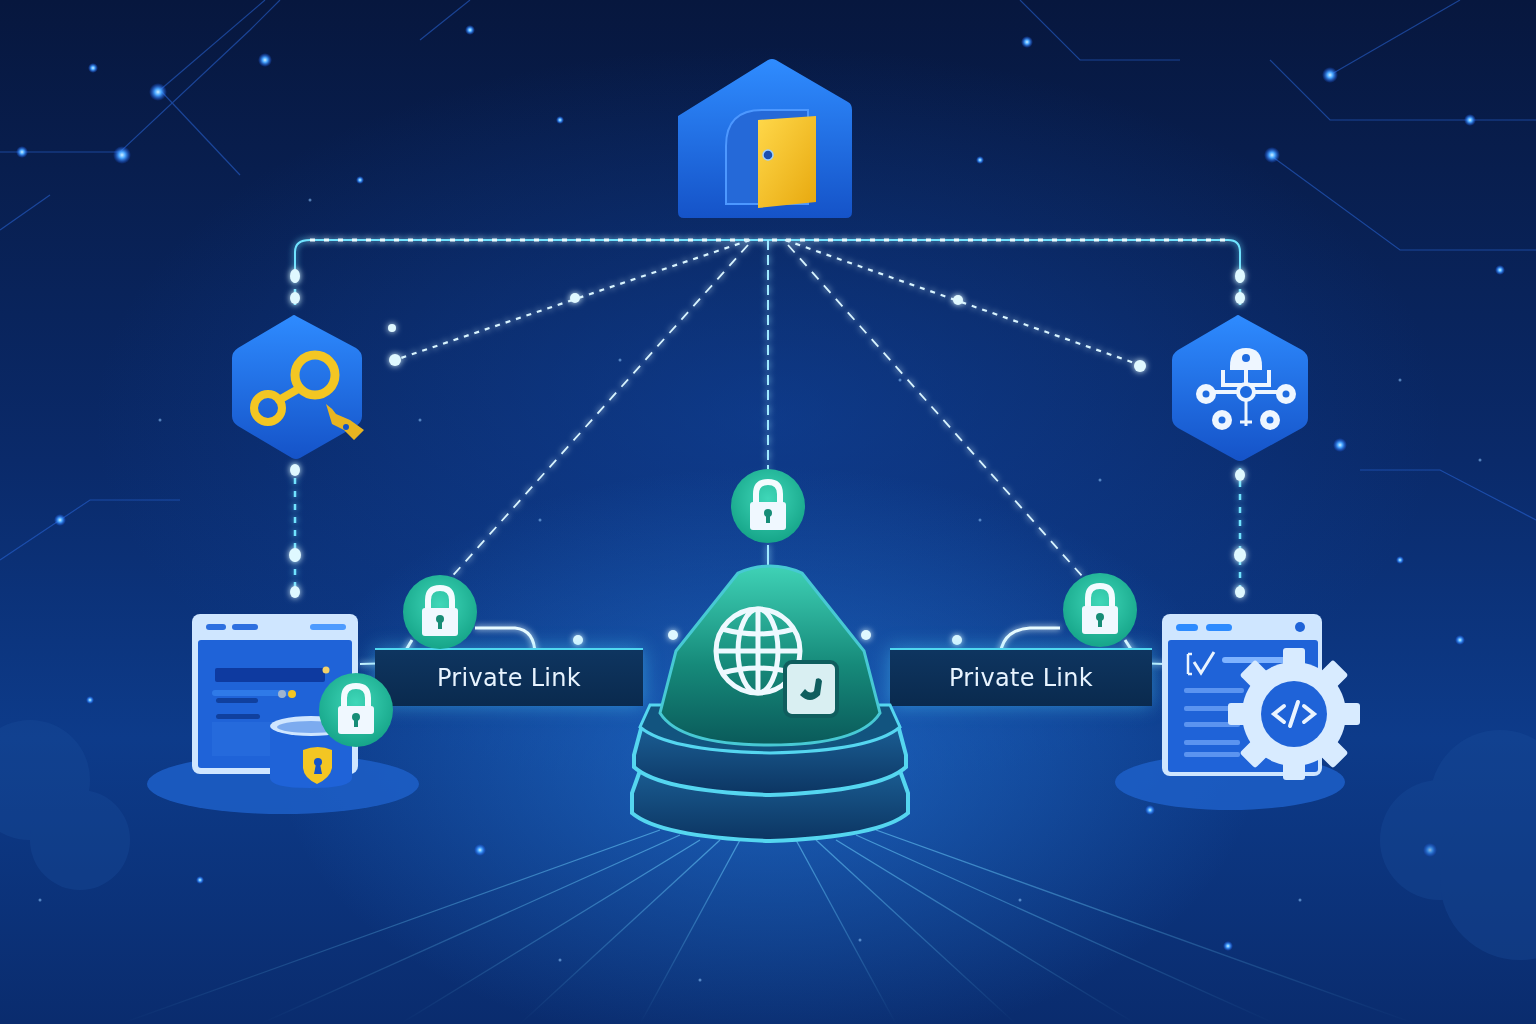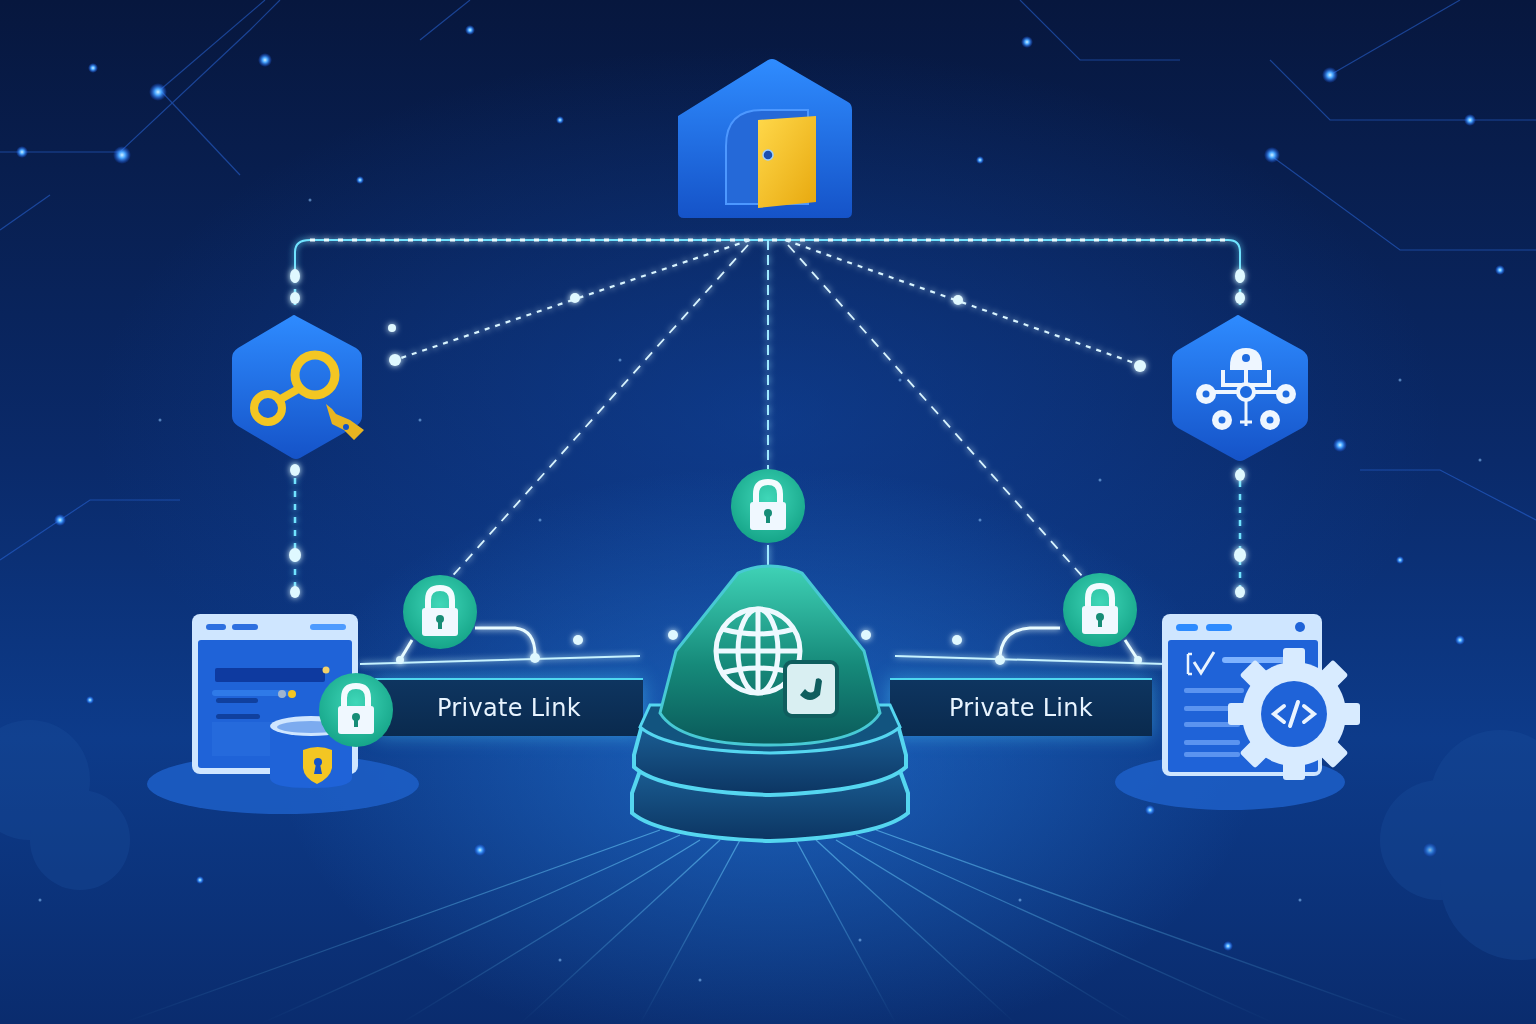--- a/index.html
+++ b/index.html
@@ -4,21 +4,21 @@
 <style>
   html,body{margin:0;padding:0;}
   body{width:1536px;height:1024px;overflow:hidden;background:#061a44;font-family:"DejaVu Sans",sans-serif;}
   .stage{position:relative;width:1536px;height:1024px;overflow:hidden;
     background:
       radial-gradient(ellipse 700px 420px at 768px 760px, rgba(40,130,230,0.55), rgba(10,50,130,0) 70%),
       radial-gradient(ellipse 900px 500px at 768px 420px, rgba(20,80,180,0.45), rgba(6,26,68,0) 75%),
       linear-gradient(180deg,#07173e 0%,#0a2a6a 45%,#0d3b8a 72%,#0a2c6e 100%);}
   .abs{position:absolute;}
   svg.layer{position:absolute;left:0;top:0;}
-  .label-bar{position:absolute;height:56px;top:678px;background:linear-gradient(180deg,#0e3560,#0a2a4e);
+  .label-bar{position:absolute;height:56px;top:648px;background:linear-gradient(180deg,#0e3560,#0a2a4e);
     border-top:2px solid #4fd8f0;box-shadow:0 0 18px rgba(80,210,255,0.45);color:#e8f4ff;
     font-family:"DejaVu Sans",sans-serif;font-size:24px;display:flex;align-items:center;justify-content:center;letter-spacing:0.3px;}
 </style>
 </head>
 <body>
 
 <div class="stage">
 
   <svg class="layer" width="1536" height="1024">
     <defs>

